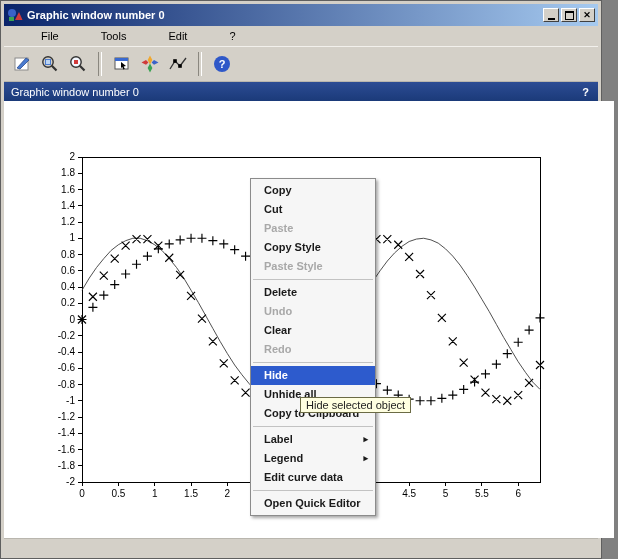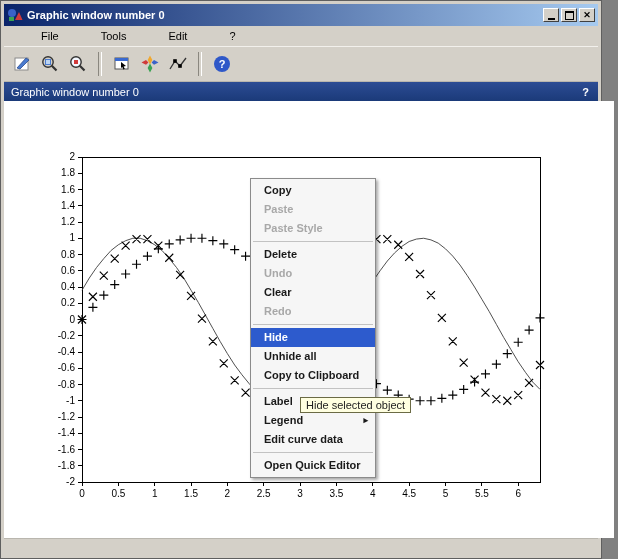--- a/index.html
+++ b/index.html
@@ -226,22 +226,28 @@
         <line x1="74" y1="381" x2="78" y2="381" stroke="#000" shape-rendering="crispEdges"></line>
         <text x="71" y="384" text-anchor="end" class="tick">-2</text>
         <polyline points="78,189.25 85.26984126984127,177.0625 92.53968253968254,166.5 99.80952380952381,157.5625 107.07936507936509,149.4375 114.34920634920636,143.75 121.61904761904762,139.6875 128.88888888888889,137.25 136.15873015873018,137.25 143.42857142857144,139.6875 150.6984126984127,143.75 157.96825396825398,149.4375 165.23809523809524,157.5625 172.5079365079365,166.5 179.77777777777777,177.0625 187.04761904761904,189.25 194.31746031746033,201.4375 201.58730158730162,214.4375 208.85714285714286,227.4375 216.12698412698415,240.4375 223.3968253968254,252.625 230.66666666666669,264 237.93650793650795,273.75 245.20634920634922,282.6875 252.4761904761905,290 259.7460317460318,294.875 267.015873015873,298.125 274.28571428571433,299.75 281.55555555555554,298.9375 288.82539682539687,296.5 296.0952380952381,291.625 303.3650793650794,284.3125 310.63492063492066,276.1875 317.9047619047619,266.4375 325.17460317460325,255.06250000000003 332.44444444444446,243.6875 339.7142857142857,230.6875 346.984126984127,217.6875 354.2539682539683,204.6875 361.5238095238095,192.5 368.7936507936508,180.3125 376.0634920634921,169.75 383.33333333333337,160 390.60317460317464,151.875 397.8730158730159,145.375 405.14285714285717,140.5 412.41269841269843,138.0625 419.6825396825397,137.25 426.952380952381,138.875 434.2222222222223,142.125 441.49206349206355,147.8125 448.7619047619048,155.125 456.0317460317461,164.0625 463.30158730158735,174.625 470.5714285714286,186 477.8412698412698,198.1875 485.11111111111114,210.375 492.3809523809524,223.375 499.65079365079373,236.37500000000003 506.920634920635,248.5625 514.1904761904761,260.75 521.4603174603176,271.3125 528.7301587301588,281.0625 536.0000000000001,288.375" fill="none" stroke="#3c3c3c" stroke-width="0.9"></polyline>
         <path d="M73.5 218.5H82.5M78 214V223M84.4047619047619 206.3125H93.4047619047619M88.9047619047619 201.8125V210.8125M95.30952380952381 194.125H104.30952380952381M99.80952380952381 189.625V198.625M106.21428571428572 183.5625H115.21428571428572M110.71428571428572 179.0625V188.0625M117.11904761904762 173H126.11904761904762M121.61904761904762 168.5V177.5M128.02380952380952 163.25H137.02380952380952M132.52380952380952 158.75V167.75M138.92857142857144 155.125H147.92857142857144M143.42857142857144 150.625V159.625M149.83333333333334 147.8125H158.83333333333334M154.33333333333334 143.3125V152.3125M160.73809523809524 142.9375H169.73809523809524M165.23809523809524 138.4375V147.4375M171.64285714285714 138.875H180.64285714285714M176.14285714285714 134.375V143.375M182.54761904761904 137.25H191.54761904761904M187.04761904761904 132.75V141.75M193.45238095238096 137.25H202.45238095238096M197.95238095238096 132.75V141.75M204.35714285714286 139.6875H213.35714285714286M208.85714285714286 135.1875V144.1875M215.26190476190476 142.9375H224.26190476190476M219.76190476190476 138.4375V147.4375M226.16666666666669 148.625H235.16666666666669M230.66666666666669 144.125V153.125M237.07142857142858 155.125H246.07142857142858M241.57142857142858 150.625V159.625M247.97619047619045 163.25H256.9761904761905M252.47619047619045 158.75V167.75M258.8809523809524 173H267.8809523809524M263.3809523809524 168.5V177.5M269.7857142857143 183.5625H278.7857142857143M274.2857142857143 179.0625V188.0625M280.6904761904762 194.9375H289.6904761904762M285.1904761904762 190.4375V199.4375M291.5952380952381 207.125H300.5952380952381M296.0952380952381 202.625V211.625M302.5 219.31249999999997H311.5M307 214.81249999999997V223.81249999999997M313.4047619047619 231.5H322.4047619047619M317.9047619047619 227V236M324.3095238095238 242.87499999999997H333.3095238095238M328.8095238095238 238.37499999999997V247.37499999999997M335.2142857142857 254.25H344.2142857142857M339.7142857142857 249.75V258.75M346.1190476190476 264.8125H355.1190476190476M350.6190476190476 260.3125V269.3125M357.0238095238095 274.5625H366.0238095238095M361.5238095238095 270.0625V279.0625M367.9285714285714 282.6875H376.9285714285714M372.4285714285714 278.1875V287.1875M378.83333333333337 289.1875H387.83333333333337M383.33333333333337 284.6875V293.6875M389.73809523809524 294.0625H398.73809523809524M394.23809523809524 289.5625V298.5625M400.64285714285717 298.125H409.64285714285717M405.14285714285717 293.625V302.625M411.54761904761904 299.75H420.54761904761904M416.04761904761904 295.25V304.25M422.4523809523809 299.75H431.4523809523809M426.9523809523809 295.25V304.25M433.3571428571429 297.3125H442.3571428571429M437.8571428571429 292.8125V301.8125M444.26190476190476 294.0625H453.26190476190476M448.76190476190476 289.5625V298.5625M455.1666666666667 288.375H464.1666666666667M459.6666666666667 283.875V292.875M466.07142857142856 281.0625H475.07142857142856M470.57142857142856 276.5625V285.5625M476.9761904761905 272.9375H485.9761904761905M481.4761904761905 268.4375V277.4375M487.8809523809524 263.1875H496.8809523809524M492.3809523809524 258.6875V267.6875M498.7857142857143 252.625H507.7857142857143M503.2857142857143 248.125V257.125M509.69047619047615 241.25000000000003H518.6904761904761M514.1904761904761 236.75000000000003V245.75000000000003M520.5952380952381 229.0625H529.5952380952381M525.0952380952381 224.5625V233.5625M531.5 216.875H540.5M536 212.375V221.375" stroke="#000" fill="none" stroke-width="1.15"></path>
         <path d="M74 214.5L82 222.5M74 222.5L82 214.5M84.9047619047619 191.75L92.9047619047619 199.75M84.9047619047619 199.75L92.9047619047619 191.75M95.80952380952381 170.625L103.80952380952381 178.625M95.80952380952381 178.625L103.80952380952381 170.625M106.71428571428572 153.5625L114.71428571428572 161.5625M106.71428571428572 161.5625L114.71428571428572 153.5625M117.61904761904762 140.5625L125.61904761904762 148.5625M117.61904761904762 148.5625L125.61904761904762 140.5625M128.52380952380952 134.0625L136.52380952380952 142.0625M128.52380952380952 142.0625L136.52380952380952 134.0625M139.42857142857144 134.0625L147.42857142857144 142.0625M139.42857142857144 142.0625L147.42857142857144 134.0625M150.33333333333334 140.5625L158.33333333333334 148.5625M150.33333333333334 148.5625L158.33333333333334 140.5625M161.23809523809524 152.75L169.23809523809524 160.75M161.23809523809524 160.75L169.23809523809524 152.75M172.14285714285714 169.8125L180.14285714285714 177.8125M172.14285714285714 177.8125L180.14285714285714 169.8125M183.04761904761904 190.9375L191.04761904761904 198.9375M183.04761904761904 198.9375L191.04761904761904 190.9375M193.95238095238096 213.6875L201.95238095238096 221.6875M193.95238095238096 221.6875L201.95238095238096 213.6875M204.85714285714286 236.4375L212.85714285714286 244.4375M204.85714285714286 244.4375L212.85714285714286 236.4375M215.76190476190476 258.375L223.76190476190476 266.375M215.76190476190476 266.375L223.76190476190476 258.375M226.66666666666669 275.4375L234.66666666666669 283.4375M226.66666666666669 283.4375L234.66666666666669 275.4375M237.57142857142858 287.625L245.57142857142858 295.625M237.57142857142858 295.625L245.57142857142858 287.625M248.47619047619045 294.9375L256.4761904761905 302.9375M248.47619047619045 302.9375L256.4761904761905 294.9375M259.3809523809524 294.9375L267.3809523809524 302.9375M259.3809523809524 302.9375L267.3809523809524 294.9375M270.2857142857143 289.25L278.2857142857143 297.25M270.2857142857143 297.25L278.2857142857143 289.25M281.1904761904762 276.25L289.1904761904762 284.25M281.1904761904762 284.25L289.1904761904762 276.25M292.0952380952381 259.1875L300.0952380952381 267.1875M292.0952380952381 267.1875L300.0952380952381 259.1875M303 238.0625L311 246.0625M303 246.0625L311 238.0625M313.9047619047619 215.31249999999997L321.9047619047619 223.31249999999997M313.9047619047619 223.31249999999997L321.9047619047619 215.31249999999997M324.8095238095238 192.5625L332.8095238095238 200.5625M324.8095238095238 200.5625L332.8095238095238 192.5625M335.7142857142857 171.4375L343.7142857142857 179.4375M335.7142857142857 179.4375L343.7142857142857 171.4375M346.6190476190476 153.5625L354.6190476190476 161.5625M346.6190476190476 161.5625L354.6190476190476 153.5625M357.5238095238095 141.375L365.5238095238095 149.375M357.5238095238095 149.375L365.5238095238095 141.375M368.4285714285714 134.0625L376.4285714285714 142.0625M368.4285714285714 142.0625L376.4285714285714 134.0625M379.33333333333337 134.0625L387.33333333333337 142.0625M379.33333333333337 142.0625L387.33333333333337 134.0625M390.23809523809524 139.75L398.23809523809524 147.75M390.23809523809524 147.75L398.23809523809524 139.75M401.14285714285717 151.9375L409.14285714285717 159.9375M401.14285714285717 159.9375L409.14285714285717 151.9375M412.04761904761904 169L420.04761904761904 177M412.04761904761904 177L420.04761904761904 169M422.9523809523809 190.125L430.9523809523809 198.125M422.9523809523809 198.125L430.9523809523809 190.125M433.8571428571429 212.875L441.8571428571429 220.875M433.8571428571429 220.875L441.8571428571429 212.875M444.76190476190476 236.4375L452.76190476190476 244.4375M444.76190476190476 244.4375L452.76190476190476 236.4375M455.6666666666667 257.5625L463.6666666666667 265.5625M455.6666666666667 265.5625L463.6666666666667 257.5625M466.57142857142856 274.625L474.57142857142856 282.625M466.57142857142856 282.625L474.57142857142856 274.625M477.4761904761905 287.625L485.4761904761905 295.625M477.4761904761905 295.625L485.4761904761905 287.625M488.3809523809524 294.125L496.3809523809524 302.125M488.3809523809524 302.125L496.3809523809524 294.125M499.2857142857143 295.75L507.2857142857143 303.75M499.2857142857143 303.75L507.2857142857143 295.75M510.19047619047615 290.0625L518.1904761904761 298.0625M510.19047619047615 298.0625L518.1904761904761 290.0625M521.0952380952381 277.875L529.0952380952381 285.875M521.0952380952381 285.875L529.0952380952381 277.875M532 260L540 268M532 268L540 260" stroke="#000" fill="none" stroke-width="1.15"></path>
       </svg>
     <div class="ctx">
         <div class="menu-item">
           <span>Copy</span>
         </div>
+        <div class="menu-item">
+          <span>Cut</span>
+        </div>
         <div class="menu-item disabled">
           <span>Paste</span>
+        </div>
+        <div class="menu-item">
+          <span>Copy Style</span>
         </div>
         <div class="menu-item disabled">
           <span>Paste Style</span>
         </div>
         <div class="menu-sep"></div>
         <div class="menu-item">
           <span>Delete</span>
         </div>
         <div class="menu-item disabled">
           <span>Undo</span>

